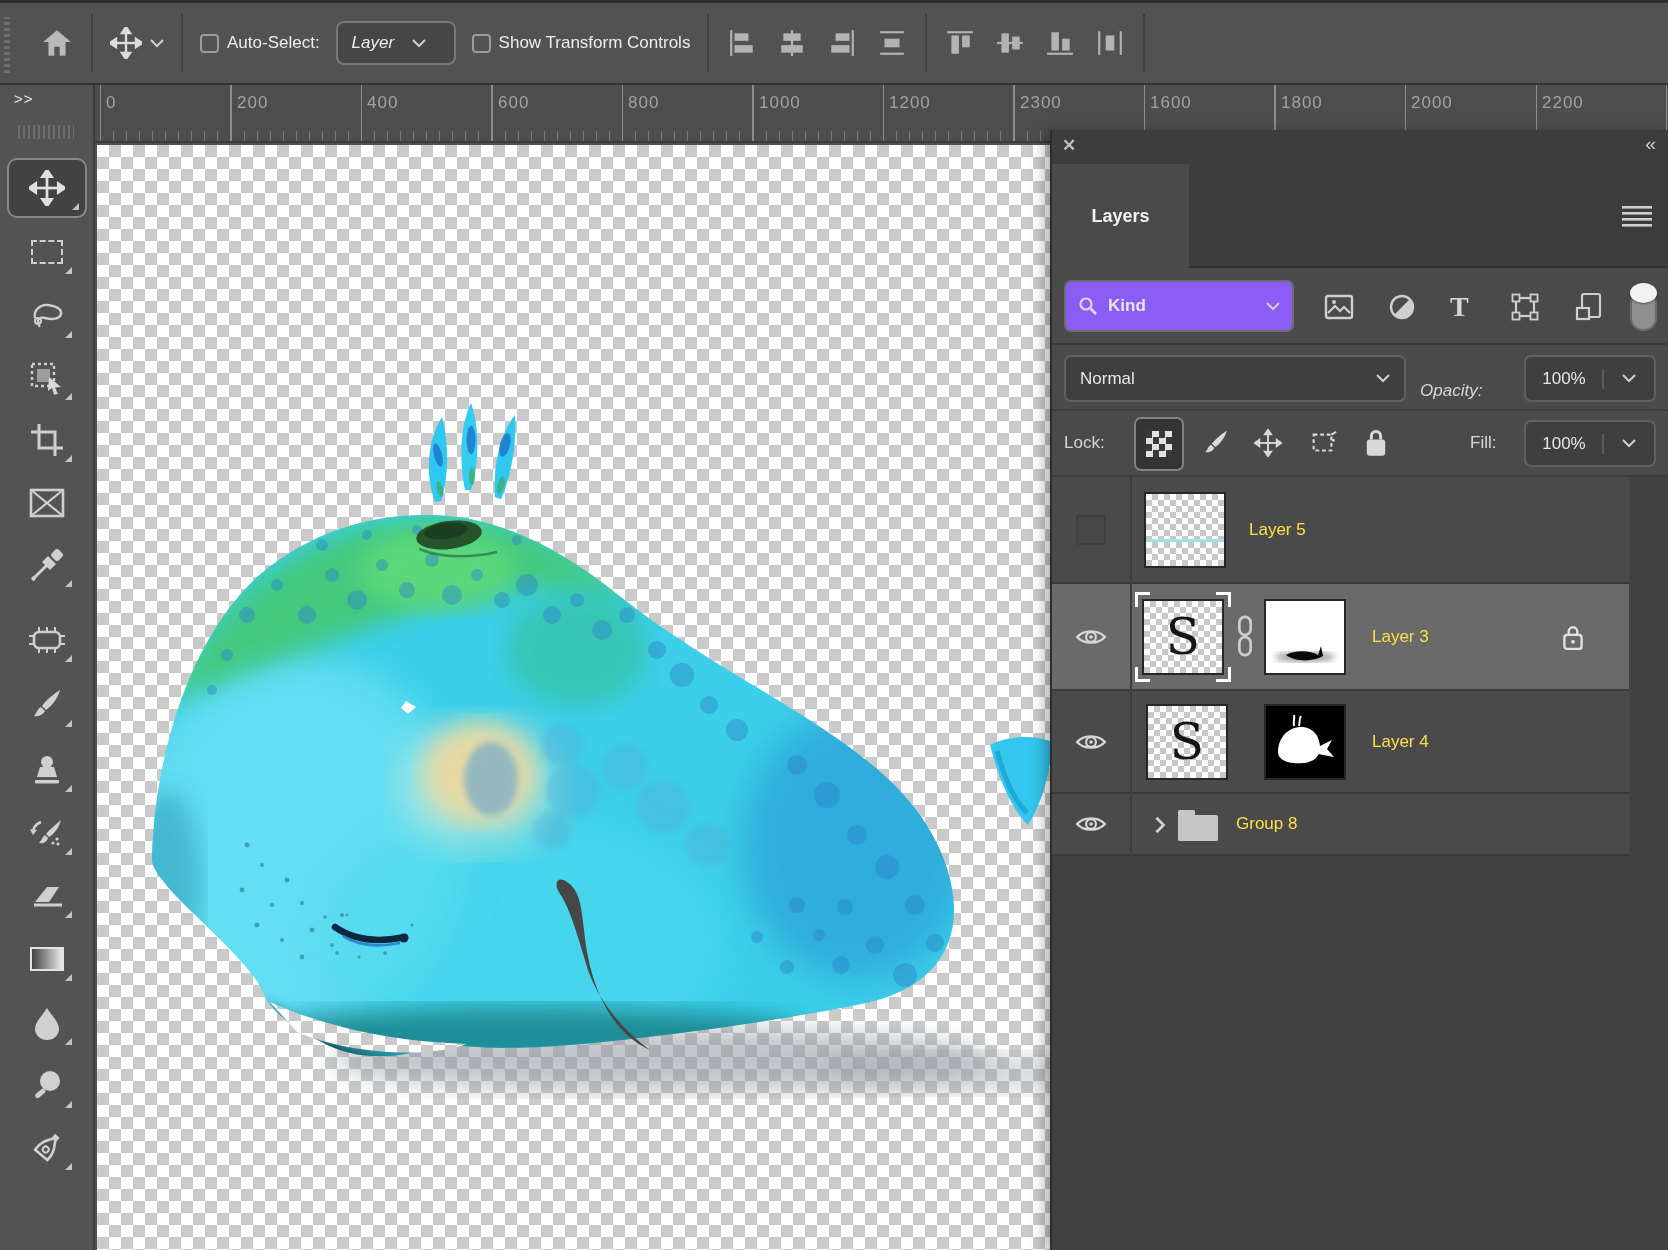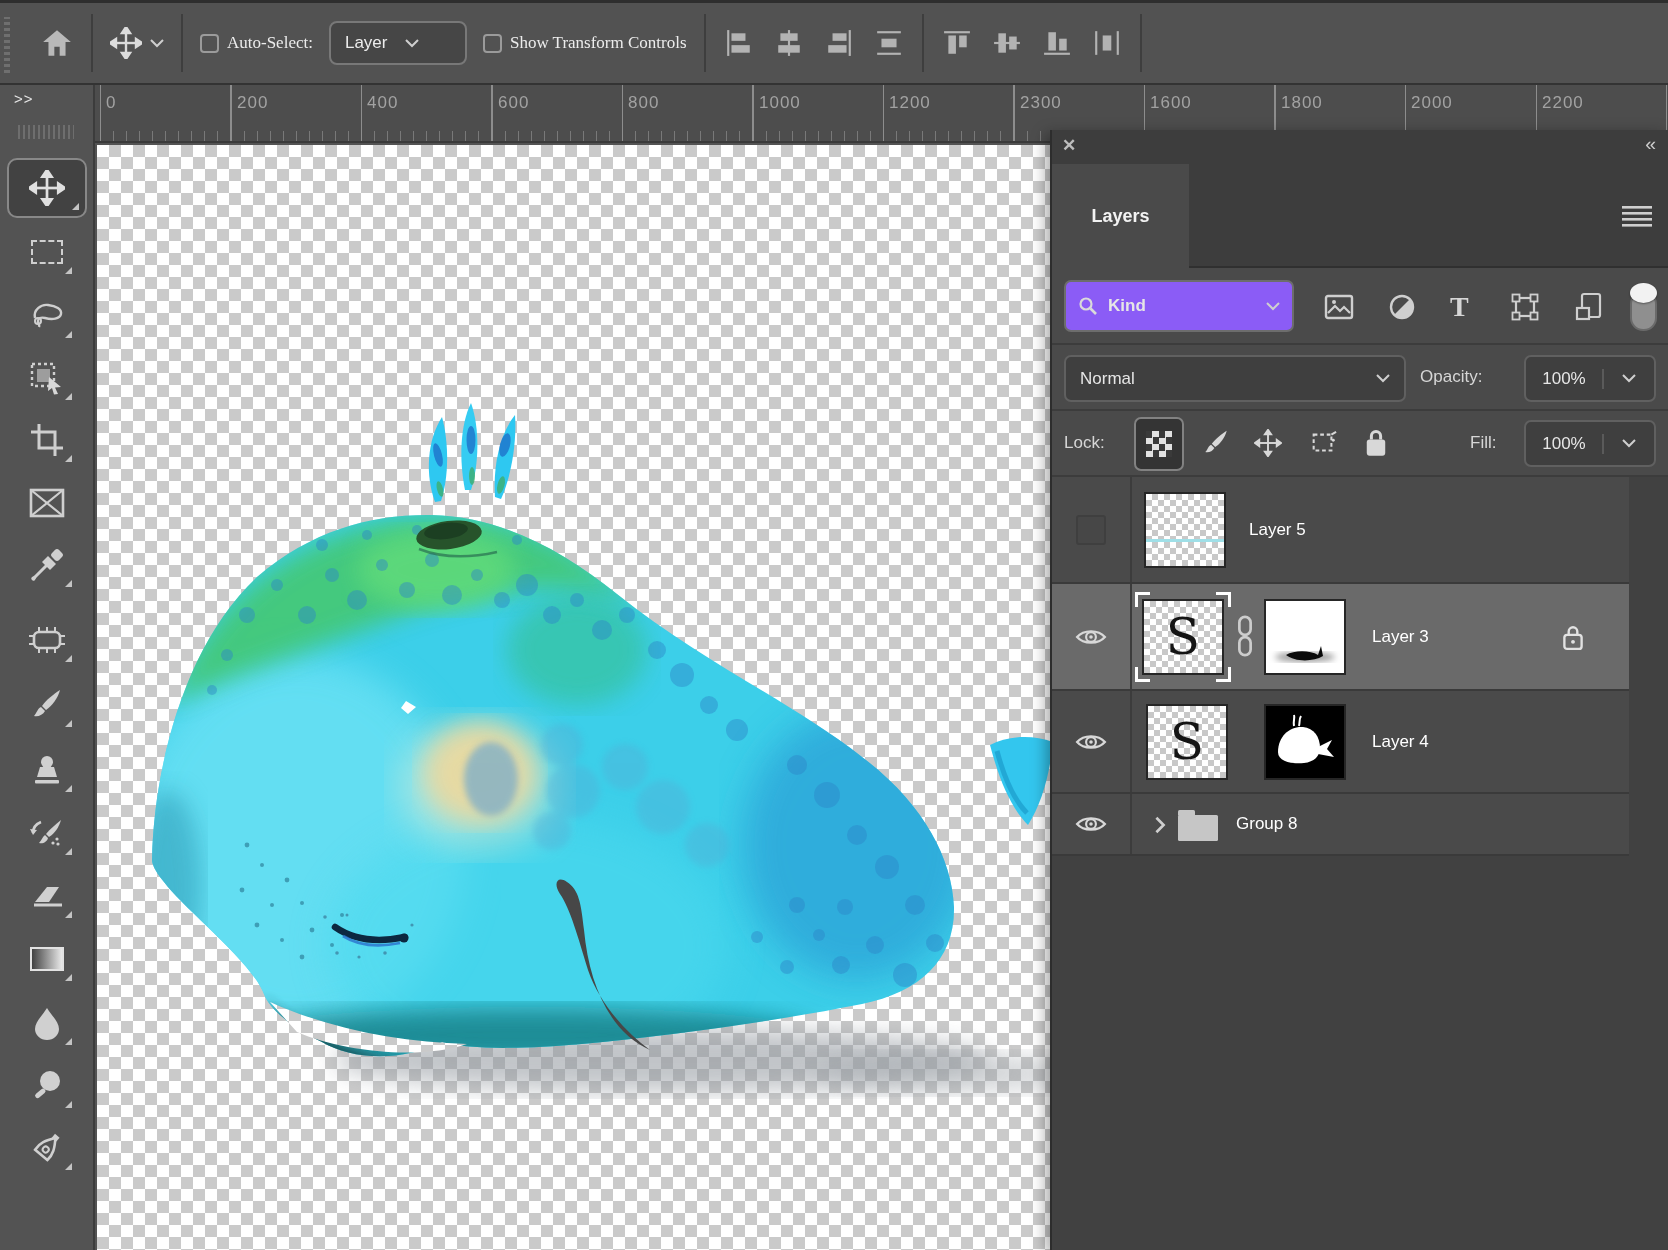--- a/index.html
+++ b/index.html
@@ -8,21 +8,21 @@
   .abs { position:absolute; }
   svg { display:block; }
 
   
   #options-bar { position:absolute; left:0; top:0; width:1668px; height:85px;
     background:#525252; border-top:3px solid #2e2e2e; border-bottom:2px solid #333;
     display:flex; align-items:center; z-index:6; color:#ececec; font-size:17px; }
   .ob-grip { position:absolute; left:4px; top:14px; width:6px; height:56px;
     background:repeating-linear-gradient(0deg,#6f6f6f 0 3px,transparent 3px 6px); }
   .ob-sep { width:2px; height:58px; background:#3e3e3e; margin:0 1px; }
-  .ob-item { display:flex; align-items:center; gap:8px; padding:0 16px; height:100%;font-family:Liberation Serif, serif; }
+  .ob-item { display:flex; align-items:center; gap:8px; padding:0 16px; height:100%; }
   .checkbox { width:19px; height:19px; border:2px solid #9b9b9b; border-radius:4px; background:transparent; }
   .dd { height:44px; background:#464646; border:2px solid #787878; border-radius:8px;
     display:flex; align-items:center; gap:18px; padding:0 14px; }
   .chev { width:14px; height:9px; }
   .alignicons { display:flex; align-items:center; gap:22px; padding:0 18px; }
 
   
   #ruler { position:absolute; left:95px; top:85px; width:1573px; height:58px;
     background:#4d4d4d; border-bottom:2px solid #3a3a3a; z-index:4;
     background-image:
@@ -108,21 +108,21 @@
   .thumb.white { background:#fff; }
   .thumb .glyph { font-family:"DejaVu Serif", serif; font-size:50px; color:#141414; line-height:1; }
   .cyanline { position:absolute; left:0; right:0; top:62%; height:3px; background:#9fdfe7; }
   .selbr { position:absolute; }
   .selbr .ck { position:absolute; width:15px; height:15px; }
   .selbr .tl { left:0; top:0; border-top:3px solid #fff; border-left:3px solid #fff; }
   .selbr .tr { right:0; top:0; border-top:3px solid #fff; border-right:3px solid #fff; }
   .selbr .bl { left:0; bottom:0; border-bottom:3px solid #fff; border-left:3px solid #fff; }
   .selbr .br { right:0; bottom:0; border-bottom:3px solid #fff; border-right:3px solid #fff; }
   .maskthumb { position:absolute; width:82px; height:76px; border:2px solid #262626; overflow:hidden; }
-  .lname { position:absolute; font-size:17px; color:#ffffff; top:50%; transform:translateY(-50%);text-align:right; }
+  .lname { position:absolute; font-size:17px; color:#fde047; top:50%; transform:translateY(-50%);text-align:right; }
   .rowlock { position:absolute; top:50%; transform:translateY(-50%); }
 </style>
 </head>
 <body>
 
 <div id="options-bar">
   <div class="ob-grip"></div>
   <div class="ob-item" style="padding-left:40px;">
     <svg width="34" height="32" viewBox="0 0 30 30">
       <path d="M15,3 L28,14 H23 V27 H17.5 V18.5 H12.5 V27 H7 V14 H2 Z" fill="#b9b9b9"></path>
@@ -142,21 +142,21 @@
     </svg>
     <svg class="chev" viewBox="0 0 14 9">
       <polyline points="1,1 7,7 13,1" fill="none" stroke="#cfcfcf" stroke-width="2"></polyline>
     </svg>
   </div>
   <div class="ob-sep"></div>
   <div class="ob-item">
     <div class="checkbox"></div>
     <span>Auto-Select:</span>
   </div>
-  <div class="dd" style="width:138px;">
+  <div class="dd" style="width:120px;font-style:italic;">
     <span>Layer</span>
     <svg class="chev" viewBox="0 0 14 9">
       <polyline points="1,1 7,7 13,1" fill="none" stroke="#cfcfcf" stroke-width="2"></polyline>
     </svg>
   </div>
   <div class="ob-item">
     <div class="checkbox"></div>
     <span>Show Transform Controls</span>
   </div>
   <div class="ob-sep"></div>
@@ -619,21 +619,21 @@
     </div>
   </div>
 
   <div id="p-blend" class="prow">
     <div id="blend-dd">
       <span>Normal</span>
       <svg class="chev" viewBox="0 0 14 9">
         <polyline points="1,1 7,7 13,1" fill="none" stroke="#cfcfcf" stroke-width="2"></polyline>
       </svg>
     </div>
-    <span class="plabel abs" style="left:368px; top:22px;">Opacity:</span>
+    <span class="plabel abs" style="left:368px; top:36px;font-style:italic;">Opacity:</span>
     <div class="valbox" style="left:472px; top:10px;">
       <span class="v">100%</span>
       <span class="c">
           <svg class="chev" viewBox="0 0 14 9">
         <polyline points="1,1 7,7 13,1" fill="none" stroke="#cfcfcf" stroke-width="2"></polyline>
           </svg>
         </span>
     </div>
   </div>
 

